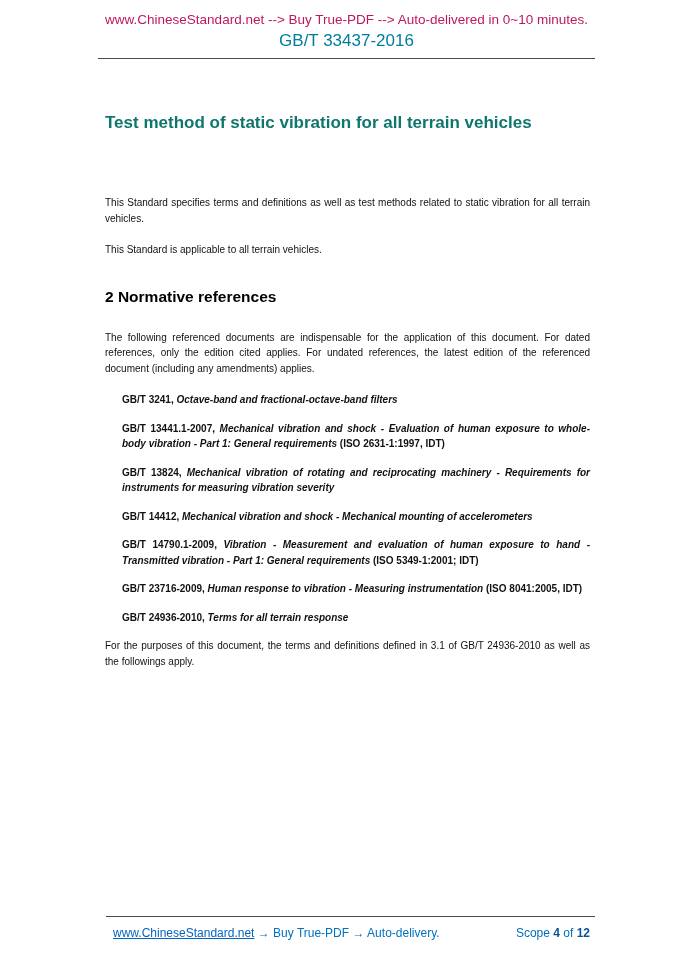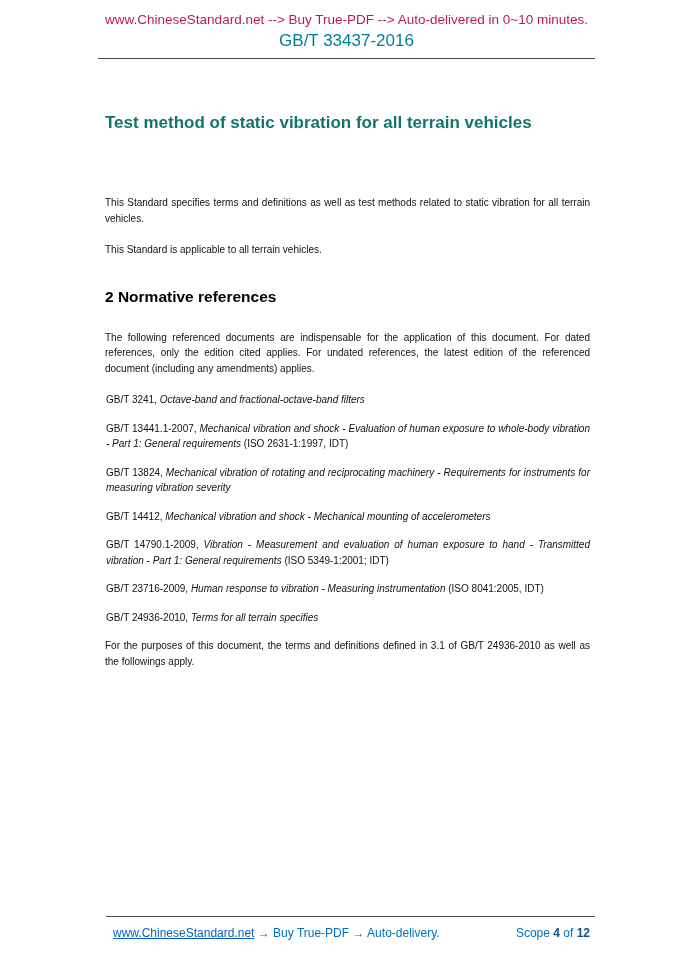--- a/index.html
+++ b/index.html
@@ -44,22 +44,23 @@
     color: #000;
     margin: 30px 0 24px 0;
   }
   .para {
     font-size: 10px;
     line-height: 1.55;
     text-align: justify;
     margin: 0 0 16px 0;
   }
   .refs .para {
-    margin-left: 1px;
+    margin-left: 17px;
     margin-bottom: 13px;
+    font-weight: bold;
   }
   .it { font-style: italic; }
   .footer {
     position: absolute;
     left: 8px; right: 0;
     bottom: 40px;
   }
   .footer .rule { margin-bottom: 0; }
   .footer-row {
     display: flex;
@@ -99,21 +100,21 @@
     <h2 class="sec-heading">2 Normative references</h2>
     <p class="para">The following referenced documents are indispensable for the application of this document. For dated references, only the edition cited applies. For undated references, the latest edition of the referenced document (including any amendments) applies.</p>
 
     <div class="refs">
       <p class="para"><span>GB/T 3241, </span><span class="it">Octave-band and fractional-octave-band filters</span><span></span></p>
       <p class="para"><span>GB/T 13441.1-2007, </span><span class="it">Mechanical vibration and shock - Evaluation of human exposure to whole-body vibration - Part 1: General requirements</span><span> (ISO 2631-1:1997, IDT)</span></p>
       <p class="para"><span>GB/T 13824, </span><span class="it">Mechanical vibration of rotating and reciprocating machinery - Requirements for instruments for measuring vibration severity</span><span></span></p>
       <p class="para"><span>GB/T 14412, </span><span class="it">Mechanical vibration and shock - Mechanical mounting of accelerometers</span><span></span></p>
       <p class="para"><span>GB/T 14790.1-2009, </span><span class="it">Vibration - Measurement and evaluation of human exposure to hand - Transmitted vibration - Part 1: General requirements</span><span> (ISO 5349-1:2001; IDT)</span></p>
       <p class="para"><span>GB/T 23716-2009, </span><span class="it">Human response to vibration - Measuring instrumentation</span><span> (ISO 8041:2005, IDT)</span></p>
-      <p class="para"><span>GB/T 24936-2010, </span><span class="it">Terms for all terrain specifies</span><span></span></p>
+      <p class="para"><span>GB/T 24936-2010, </span><span class="it">Terms for all terrain response</span><span></span></p>
     </div>
 
     <p class="para">For the purposes of this document, the terms and definitions defined in 3.1 of GB/T 24936-2010 as well as the followings apply.</p>
 
   </div>
 
   <div class="footer">
     <hr class="rule">
     <div class="footer-row">
       <div class="footer-left"><span class="footer-link">www.ChineseStandard.net</span><span class="footer-tail"> → Buy True-PDF → Auto-delivery.</span></div>

